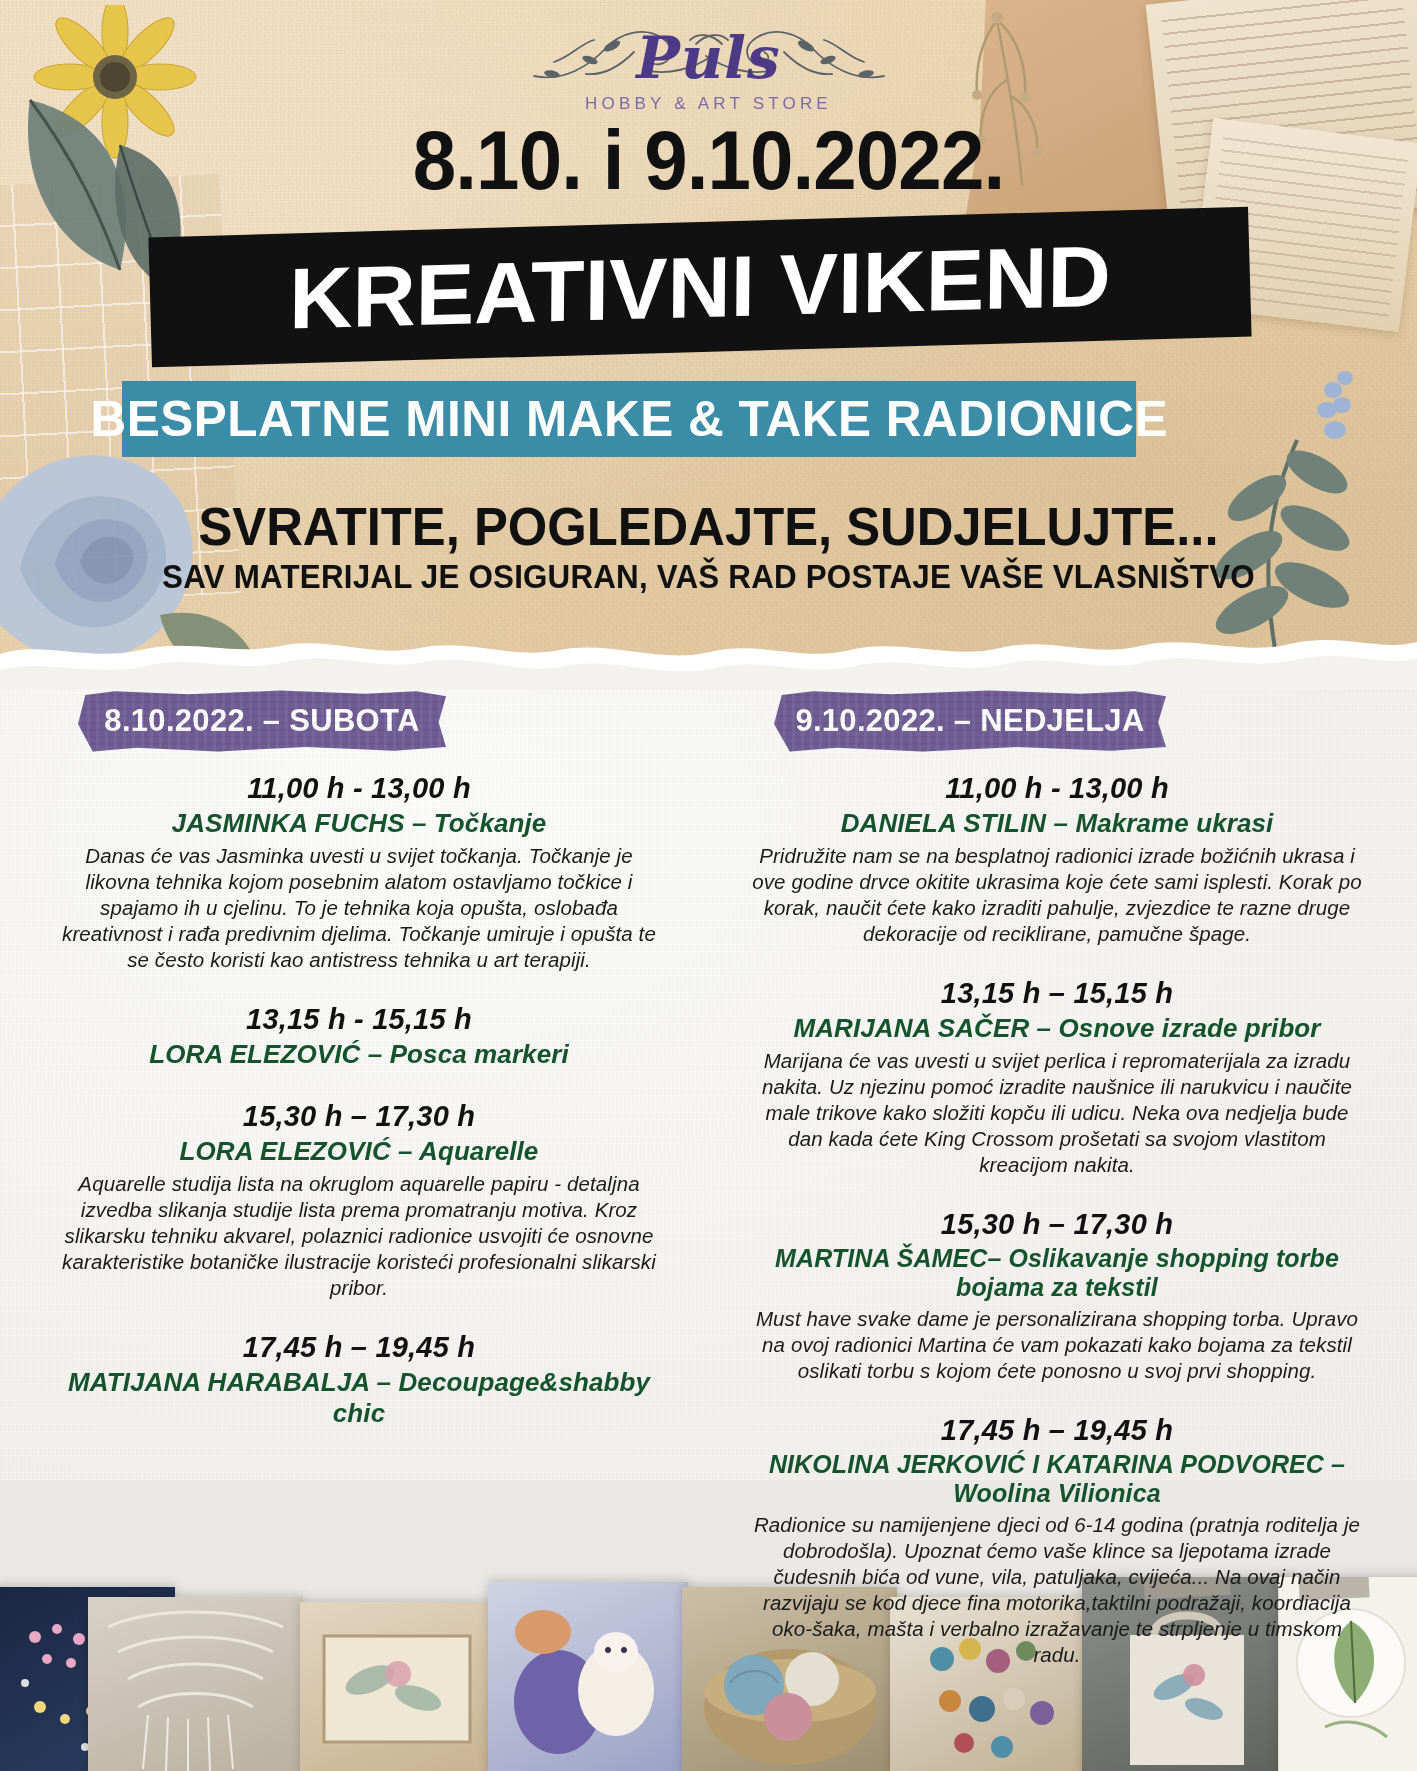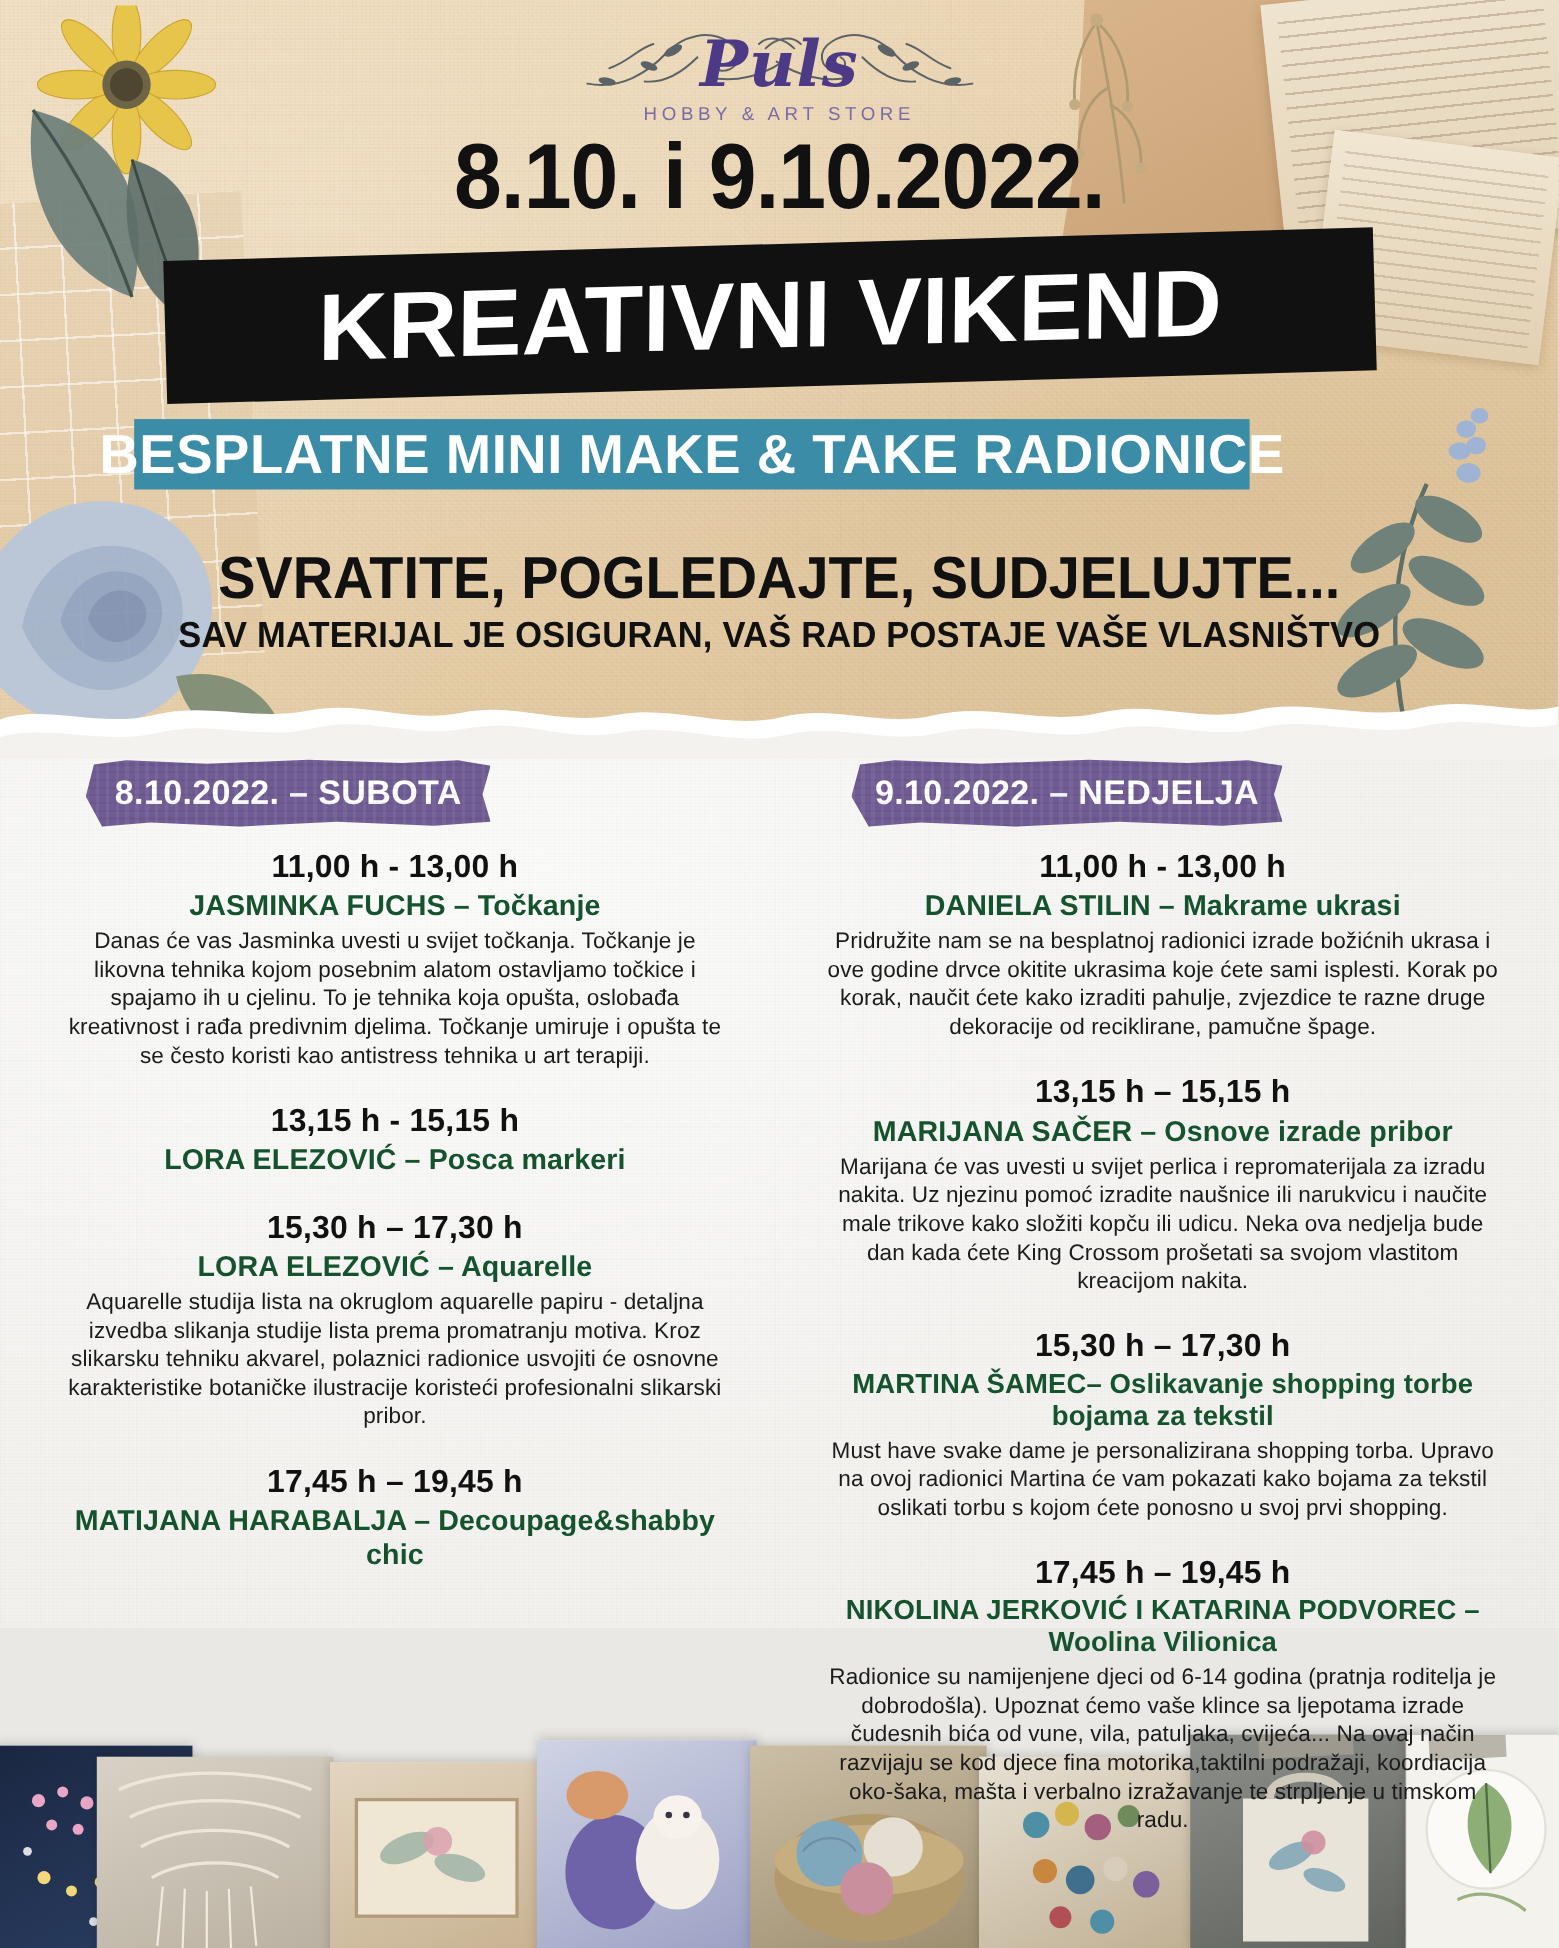--- a/index.html
+++ b/index.html
@@ -114,21 +114,21 @@
   }
   .black-banner span{
     font-family:"Liberation Sans Narrow","Liberation Sans", sans-serif;
     font-weight:700; color:#fff; font-size:86px; letter-spacing:0px;
     transform:scaleX(1.02) skewX(-2deg);
     white-space:nowrap;
   }
 
   
   .blue-banner{
-    position:absolute; left:122px; top:381px; width:1014px; height:64px;
+    position:absolute; left:122px; top:381px; width:1014px; height:76px;
     background:#3b8ca6; z-index:5;
     display:flex; align-items:center; justify-content:center;
   }
   .blue-banner span{
     font-family:"Liberation Sans Narrow","Liberation Sans", sans-serif;
     font-weight:700; color:#fff; font-size:50px; letter-spacing:.5px;
     white-space:nowrap; transform:scaleX(.99);
   }
 
   
@@ -181,21 +181,21 @@
   }
   .tape::after{
     content:""; position:absolute; inset:0;
     background:repeating-linear-gradient(90deg, rgba(255,255,255,.06) 0 3px, transparent 3px 9px),
                repeating-linear-gradient(0deg, rgba(0,0,0,.05) 0 2px, transparent 2px 7px);
     pointer-events:none;
   }
   .tape-left{ margin-left:18px; }
   .tape-right{ width:392px; margin-left:26px; }
 
-  .entry{ text-align:center; margin-bottom:30px; }
+  .entry{ text-align:center; margin-bottom:30px;font-style:italic; }
   .e-time{
     font-family:"Liberation Sans Narrow","Liberation Sans", sans-serif;
     font-weight:700; font-size:29px; color:#111; letter-spacing:.2px;
     margin-bottom:3px;
   }
   .e-name{
     font-family:"Liberation Sans Narrow","Liberation Sans", sans-serif;
     font-weight:700; font-size:26px; color:#14532d; letter-spacing:.1px;
     margin-bottom:4px;
   }

